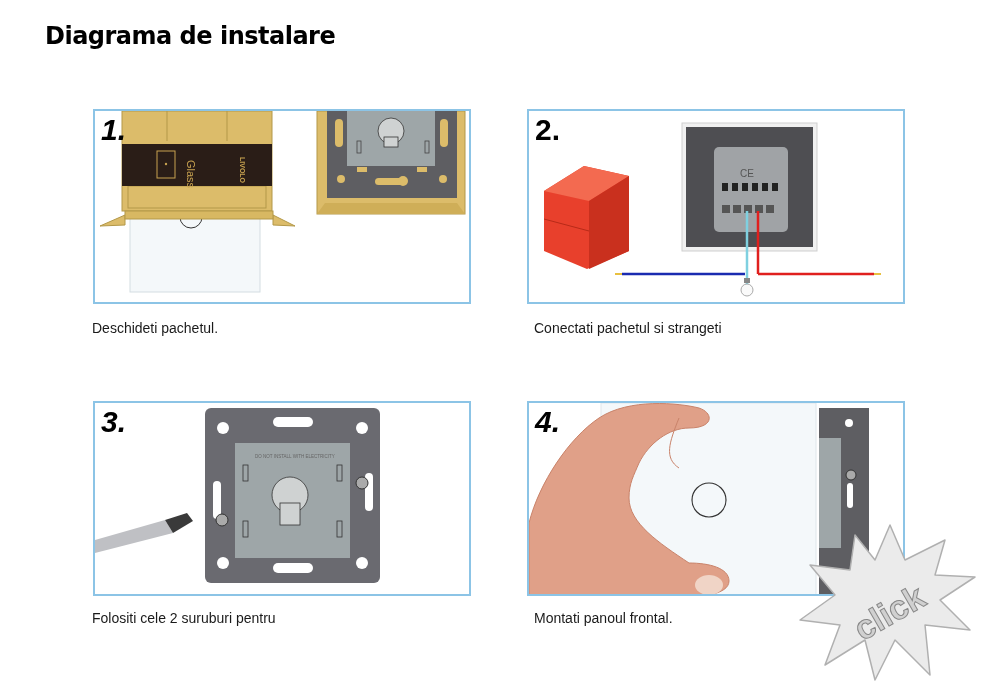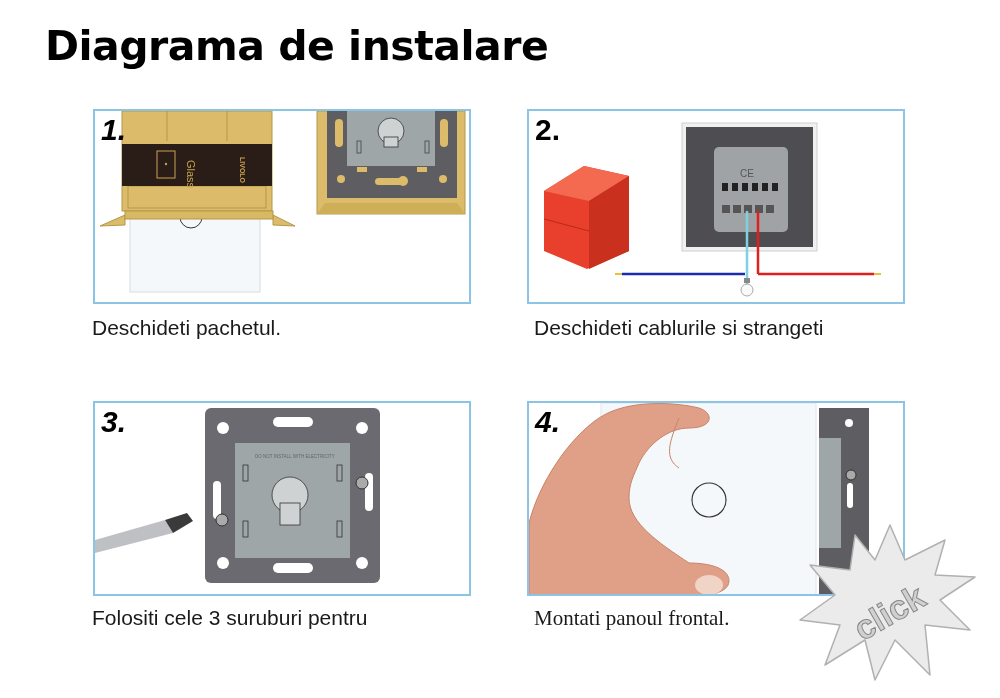--- a/index.html
+++ b/index.html
@@ -1,24 +1,24 @@
 <!DOCTYPE html>
 <html><head>
 <meta charset="utf-8">
 <style>
   html, body { margin: 0; padding: 0; background: #ffffff; }
   body { width: 1000px; height: 698px; position: relative; overflow: hidden;
          font-family: "DejaVu Sans", "Liberation Sans", sans-serif; color: #000; }
-  .title { position: absolute; left: 45px; top: 22px; font-size: 41px; font-weight: bold;
+  .title { position: absolute; left: 45px; top: 22px; font-size: 24px; font-weight: bold;
            letter-spacing: -0.5px; font-family: "DejaVu Sans", sans-serif; }
   .panel { position: absolute; border: 2px solid #8cc4e6; background: #fff; overflow: hidden; box-sizing: border-box; }
   .num { position: absolute; left: 6px; top: 2px; font-size: 30px; font-weight: bold; font-style: italic;
          font-family: "Liberation Sans", sans-serif; z-index: 5; color: #000; }
   .num.upright { font-style: normal; }
-  .caption { position: absolute; font-size: 21px; line-height: 30px; color: #1a1a1a;
+  .caption { position: absolute; font-size: 14px; line-height: 30px; color: #1a1a1a;
              font-family: "Liberation Sans", sans-serif; font-weight: normal; }
   svg { display: block; }
   .burst { position: absolute; left: 795px; top: 515px; width: 185px; height: 175px; z-index: 10; }
 </style>
 </head>
 <body>
 
 <div class="title">Diagrama de instalare</div>
 
 <div class="panel" style="left:93px; top:109px; width:378px; height:195px;">
@@ -99,21 +99,21 @@
     <line x1="229" y1="163" x2="345" y2="163" stroke="#e0201e" stroke-width="2.5"></line>
     <line x1="345" y1="163" x2="352" y2="163" stroke="#e8c040" stroke-width="2"></line>
     <line x1="93" y1="163" x2="216" y2="163" stroke="#1a2bb0" stroke-width="2.5"></line>
     <line x1="86" y1="163" x2="93" y2="163" stroke="#e8c040" stroke-width="2"></line>
 
     <circle cx="218" cy="179" r="6" fill="#fafafa" stroke="#aaa"></circle>
     <rect x="215" y="167" width="6" height="5" fill="#888"></rect>
   </svg>
 </div>
 <div class="caption" style="left:534px; top:313px;">
-  <div>Deschideti cablurile si strangeti</div>
+  <div>Conectati pachetul si strangeti</div>
 </div>
 
 <div class="panel" style="left:93px; top:401px; width:378px; height:195px;">
   <div class="num">3.</div>
   <svg width="378" height="195" viewBox="0 0 378 195">
 
     <rect x="110" y="5" width="175" height="175" rx="6" fill="#6a6a70"></rect>
     <circle cx="128" cy="25" r="6" fill="#fff"></circle>
       <circle cx="267" cy="25" r="6" fill="#fff"></circle>
     <circle cx="128" cy="160" r="6" fill="#fff"></circle>
@@ -133,42 +133,42 @@
     <rect x="242" y="118" width="5" height="16" fill="none" stroke="#333" stroke-width="0.8"></rect>
 
     <circle cx="127" cy="117" r="6" fill="#aaa" stroke="#333"></circle>
     <circle cx="267" cy="80" r="6" fill="#aaa" stroke="#333"></circle>
 
     <polygon points="0,150 0,137 70,117 78,130" fill="#bfc0c4"></polygon>
     <polygon points="70,117 92,110 98,118 78,130" fill="#3a3a3a"></polygon>
   </svg>
 </div>
 <div class="caption" style="left:92px; top:603px;">
-  <div>Folositi cele 3 suruburi pentru</div>
+  <div>Folositi cele 2 suruburi pentru</div>
 </div>
 
 <div class="panel" style="left:527px; top:401px; width:378px; height:195px;">
   <div class="num">4.</div>
   <svg width="378" height="195" viewBox="0 0 378 195">
 
     <rect x="72" y="0" width="215" height="195" fill="#f4f8fa" stroke="#dfe6ea"></rect>
     <circle cx="180" cy="97" r="17" fill="none" stroke="#333" stroke-width="1.2"></circle>
 
     <rect x="290" y="5" width="50" height="190" fill="#5e5e62"></rect>
     <rect x="290" y="35" width="22" height="110" fill="#9ea6a8"></rect>
     <circle cx="320" cy="20" r="4" fill="#fff"></circle>
     <circle cx="322" cy="72" r="5" fill="#aaa" stroke="#333"></circle>
     <rect x="318" y="80" width="6" height="25" rx="3" fill="#fff"></rect>
 
     <path d="M0,195 L0,120 C10,80 40,35 70,15 C100,-5 150,0 170,5 C185,10 185,25 160,25 C140,25 120,40 110,60 C105,72 100,80 100,95 C100,120 130,140 160,160 C180,160 200,165 200,178 C200,192 170,195 140,195 Z" fill="#e0a088" stroke="#c9836a" stroke-width="1"></path>
     <path d="M150,15 C140,40 135,55 150,65" fill="none" stroke="#c9836a" stroke-width="1"></path>
     <ellipse cx="180" cy="182" rx="14" ry="10" fill="#f0d4c6"></ellipse>
   </svg>
 </div>
-<div class="caption" style="left:534px; top:603px;font-family:Liberation Serif, serif;">
+<div class="caption" style="left:534px; top:603px;">
   <div>Montati panoul frontal.</div>
 </div>
 
 <div class="burst">
   <svg width="185" height="175" viewBox="0 0 185 175">
     <polygon points="95,10 110,45 150,25 140,60 180,62 145,85 175,115 130,110 135,160 100,125 80,165 70,125 30,150 45,110 5,105 40,80 15,50 55,55 60,20 80,45" fill="#ebebeb" stroke="#b0b0b0" stroke-width="1.5" stroke-linejoin="round"></polygon>
     <text x="55" y="110" font-size="34" font-weight="bold" fill="#d0d0d0" stroke="#888" stroke-width="1" font-family="Liberation Sans, sans-serif" transform="rotate(-30 92 95)">click</text>
   </svg>
 </div>
 

